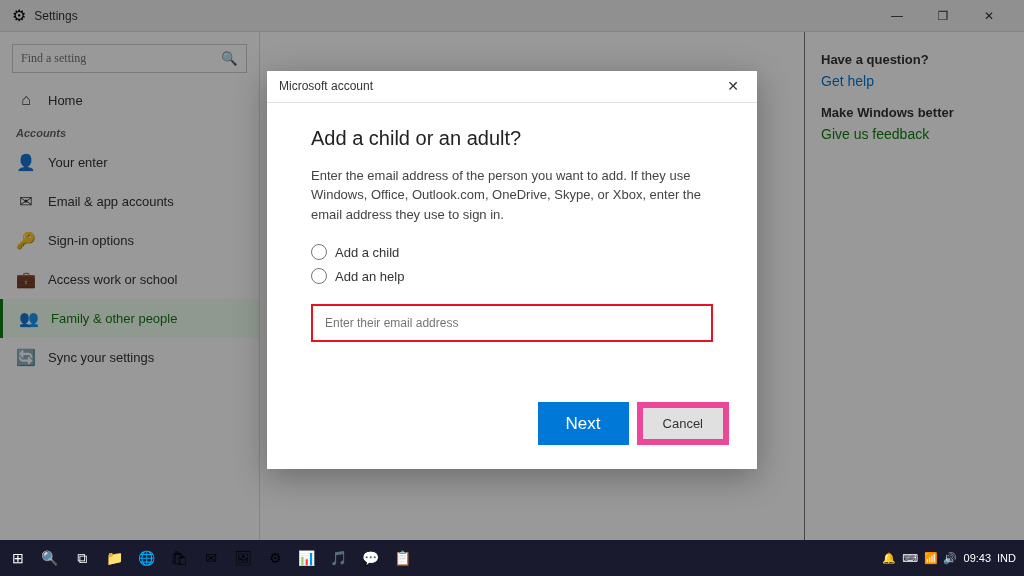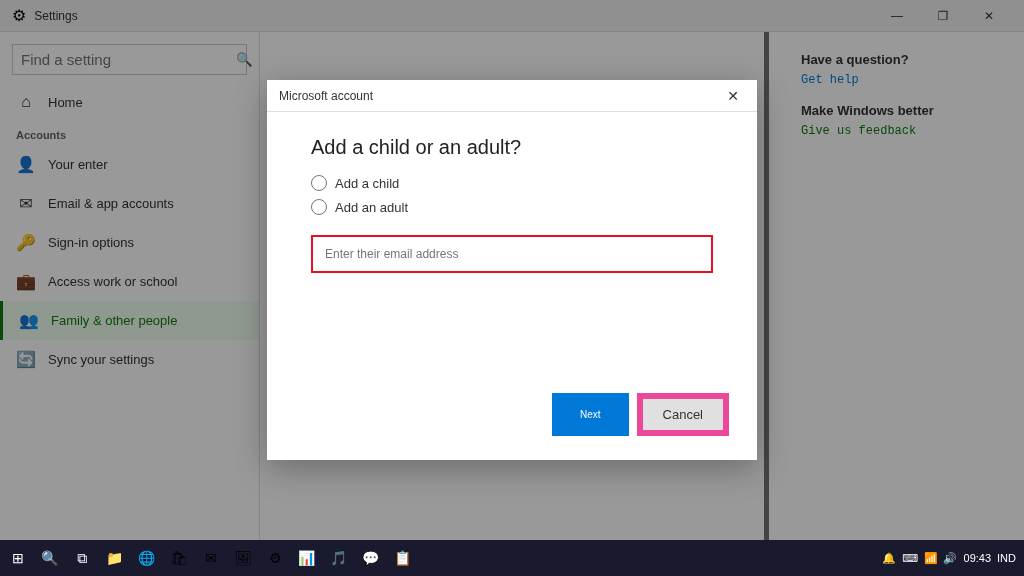--- a/index.html
+++ b/index.html
@@ -64,37 +64,38 @@
       display: flex;
       align-items: center;
       border: 1px solid #ccc;
       background: #fff;
     }
     .sidebar-search input {
       flex: 1;
       border: none;
       outline: none;
       padding: 6px 8px;
-      font-size: 15px;
-      font-family: Liberation Sans, sans-serif;
+      font-size: 12px;
+      font-family: Liberation Serif, serif;
     }
     .sidebar-search .search-icon-btn {
       padding: 6px 8px;
       background: transparent;
       border: none;
       cursor: pointer;
       color: #666;
     }
 
     .sidebar-section-label {
       font-size: 11px;
       color: #666;
       padding: 8px 16px 4px 16px;
       text-transform: none;
       font-weight: 600;
+      font-style: italic;
     }
 
     .sidebar-item {
       display: flex;
       align-items: center;
       padding: 10px 16px;
       cursor: pointer;
       font-size: 13px;
       color: #333;
       gap: 12px;
@@ -109,27 +110,27 @@
     
     .main-content {
       flex: 1;
       padding: 20px 24px;
       overflow-y: auto;
       background: #fff;
     }
 
     
     .right-panel {
-      width: 260px;
-      padding: 20px 32px;
-      background: #fff;
-      border-left: 5px solid #737373;
+      width: 220px;
+      padding: 20px 16px;
+      background: #fff;
+      border-left: 1px solid #737373;
     }
     .right-panel h3 { font-size: 13px; font-weight: 600; color: #333; margin-bottom: 6px; }
-    .right-panel .link { color: #0078d7; font-size: 12px; cursor: pointer; display: block; margin-bottom: 16px; font-family: Liberation Mono, monospace; }
+    .right-panel .link { color: #0078d7; font-size: 14px; cursor: pointer; display: block; margin-bottom: 16px; }
     .right-panel .link.green { color: #107c10; }
 
     
     .taskbar {
       height: 36px;
       background: #1a1a2e;
       display: flex;
       align-items: center;
       padding: 0 4px;
       gap: 2px;
@@ -258,21 +259,21 @@
       display: flex;
       justify-content: flex-end;
       gap: 8px;
     }
     .btn-next {
       padding: 8px 28px;
       background: #0078d7;
       color: #fff;
       border: none;
       cursor: pointer;
-      font-size: 10px;
+      font-size: 17px;
       font-family: 'Segoe UI', sans-serif;
     }
     .btn-cancel {
       padding: 8px 20px;
       background: #e0e0e0;
       color: #333;
       border: 6px solid #ec4899;
       cursor: pointer;
       font-size: 13px;
       font-family: 'Segoe UI', sans-serif;
@@ -357,29 +358,30 @@
 <div class="modal-overlay">
   <div class="modal">
 
     <div class="modal-titlebar">
       <span class="modal-title">Microsoft account</span>
       <button class="modal-close-btn">✕</button>
     </div>
 
     <div class="modal-body">
       <div class="modal-heading">Add a child or an adult?</div>
+      <div class="modal-description">Enter the email address of the person you want to add. If they use Windows, Office, Outlook.com, OneDrive, Skype, or Xbox, enter the email address they use to sign in.</div>
 
       <div class="radio-group">
         <div class="radio-option">
           <input type="radio" name="account-type" id="radio-child" style="">
           <label for="radio-child">Add a child</label>
         </div>
         <div class="radio-option">
           <input type="radio" name="account-type" id="radio-adult" style="">
-          <label for="radio-adult">Add an adult</label>
+          <label for="radio-adult">Add an help</label>
         </div>
       </div>
 
       <div class="email-input-wrapper">
         <input type="email" class="email-input" placeholder="Enter their email address" style="">
       </div>
     </div>
 
     <div class="modal-footer">
       <button class="btn-next">Next</button>

